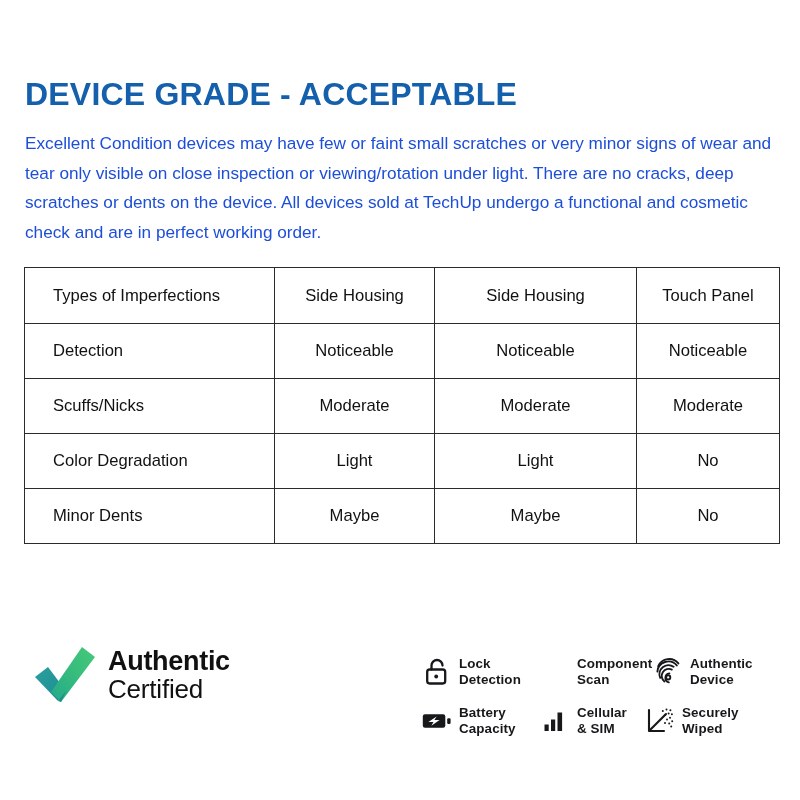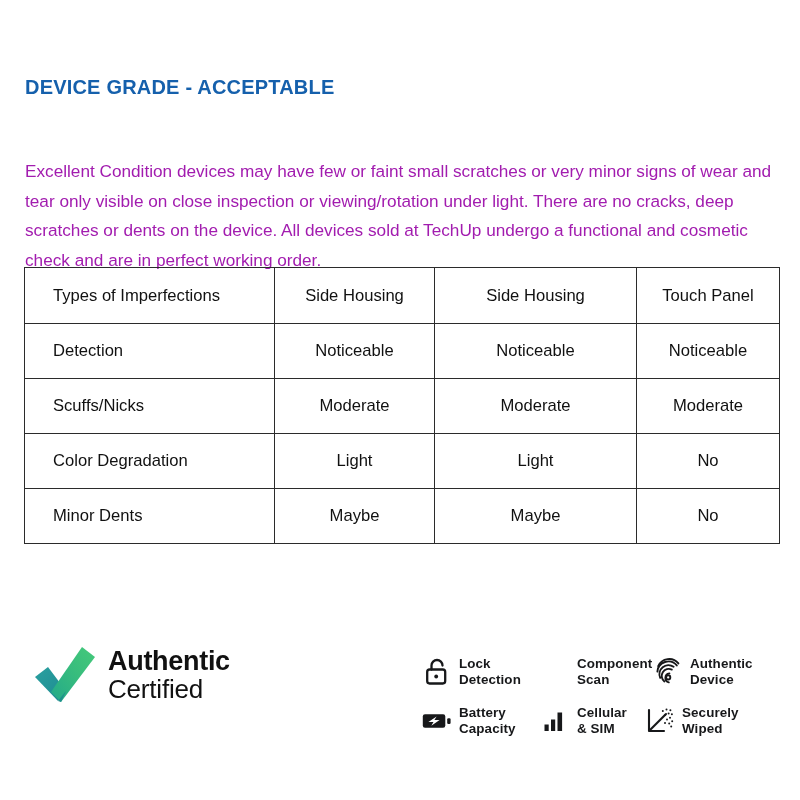--- a/index.html
+++ b/index.html
@@ -22,38 +22,37 @@
     height: 800px;
     padding: 0;
     overflow: hidden;
   }
 
   
   .title {
     position: absolute;
     left: 25px;
     top: 76px;
-    font-size: 20px;
+    font-size: 32px;
     font-weight: bold;
     letter-spacing: 0.2px;
     color: #1560ac;
     white-space: nowrap;
   }
 
   
   .description {
     position: absolute;
     left: 25px;
     top: 129px;
     width: 752px;
     font-size: 17.2px;
     line-height: 29.5px;
-    color: #a21caf;
+    color: #1d4ed8;
     text-align: left;
-    margin-top: 28px;
   }
 
   
   .grade-table {
     position: absolute;
     left: 24px;
     top: 267px;
     width: 755px;
     border-collapse: collapse;
     table-layout: fixed;

